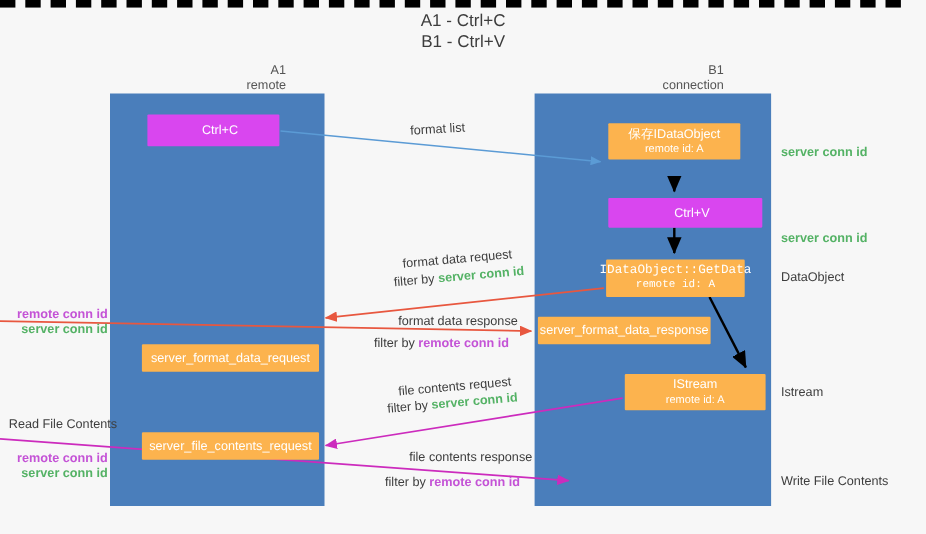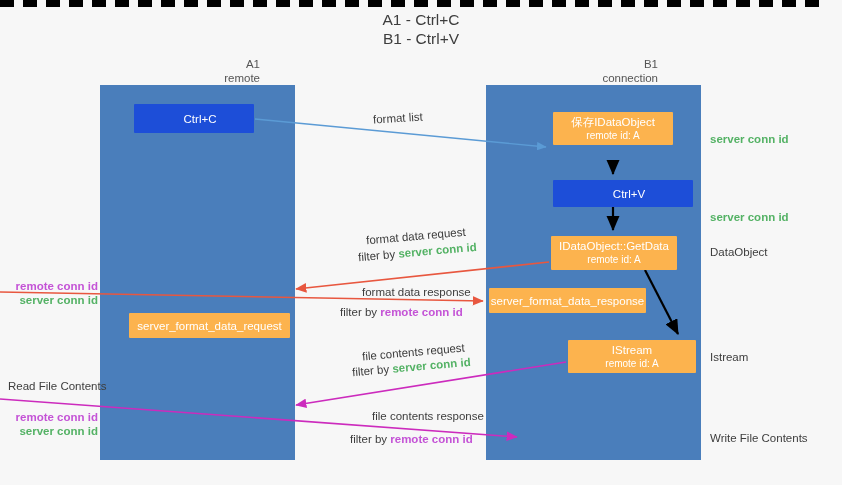--- a/index.html
+++ b/index.html
@@ -49,28 +49,28 @@
     color: #ffffff;
     font-size: 11.5px;
     line-height: 14px;
     text-align: center;
     display: flex;
     flex-direction: column;
     align-items: center;
     justify-content: center;
     border-radius: 1px;
   }
-  .node.green { background: #1d4ed8; padding-left: 12px; }
+  .node.green { background: #d946ef; padding-left: 12px; }
   .node.orange { background: #fcb34e; }
   .node .sub { font-size: 10px; text-align: right; }
 
   .n-ctrlc  { left: 134px; top: 104px; width: 120px; height: 29px; }
   .n-save   { left: 553px; top: 112px; width: 120px; height: 33px; }
   .n-ctrlv  { left: 553px; top: 180px; width: 140px; height: 27px; }
-  .n-getdata{ left: 551px; top: 236px; width: 126px; height: 34px; }
+  .n-getdata{ left: 551px; top: 236px; width: 126px; height: 34px; font-family: Liberation Mono, monospace; }
   .n-istream{ left: 568px; top: 340px; width: 128px; height: 33px; }
   .n-sfdreq { left: 129px; top: 277px; width: 161px; height: 25px; margin-top: 36px; }
   .n-sfdres { left: 489px; top: 288px; width: 157px; height: 25px; }
   .n-sfcreq { left: 129px; top: 393px; width: 161px; height: 25px; }
   .n-sfcres { left: 523px; top: 424px; width: 162px; height: 25px; }
 
   .side-label {
     position: absolute;
     font-size: 11.5px;
     line-height: 14px;
@@ -207,20 +207,23 @@
   </div>
 
   <div class="node orange n-sfdreq">
     <span>server_format_data_request</span>
   </div>
 
   <div class="node orange n-sfdres">
     <span>server_format_data_response</span>
   </div>
 
+  <div class="node orange n-sfcreq">
+    <span>server_file_contents_request</span>
+  </div>
 
 
   <div class="side-label lbl-sci-1 green-txt">server conn id</div>
   <div class="side-label lbl-sci-2 green-txt">server conn id</div>
   <div class="side-label lbl-dataobject">DataObject</div>
   <div class="side-label lbl-istream">Istream</div>
   <div class="side-label lbl-write">Write File Contents</div>
 
   <div class="side-label lbl-left-conn-1">
     <span class="purple-txt">remote conn id</span>

